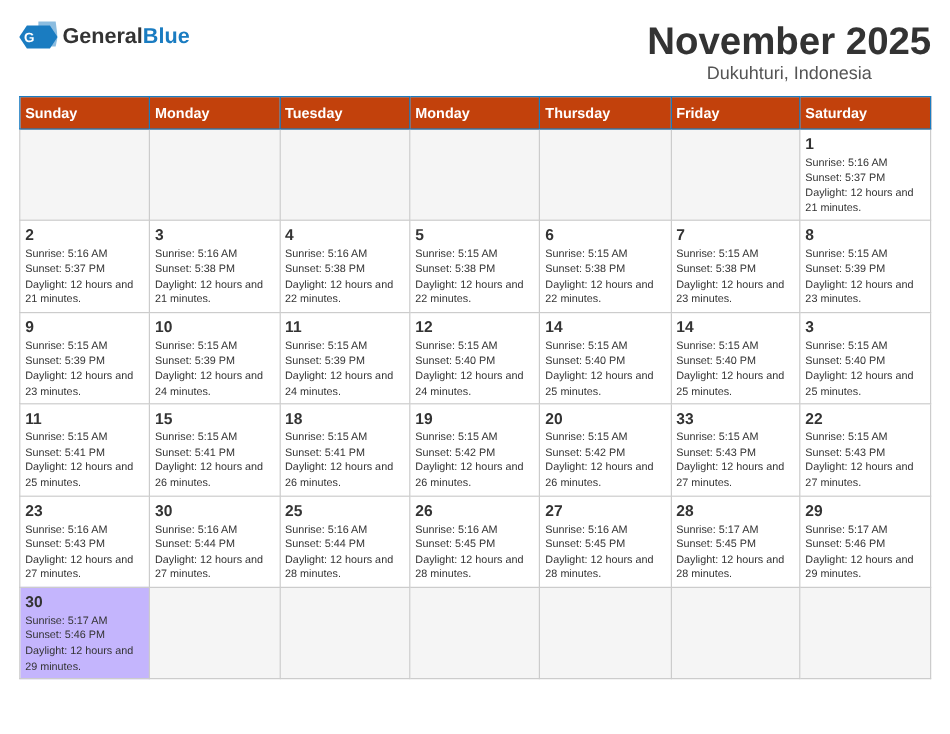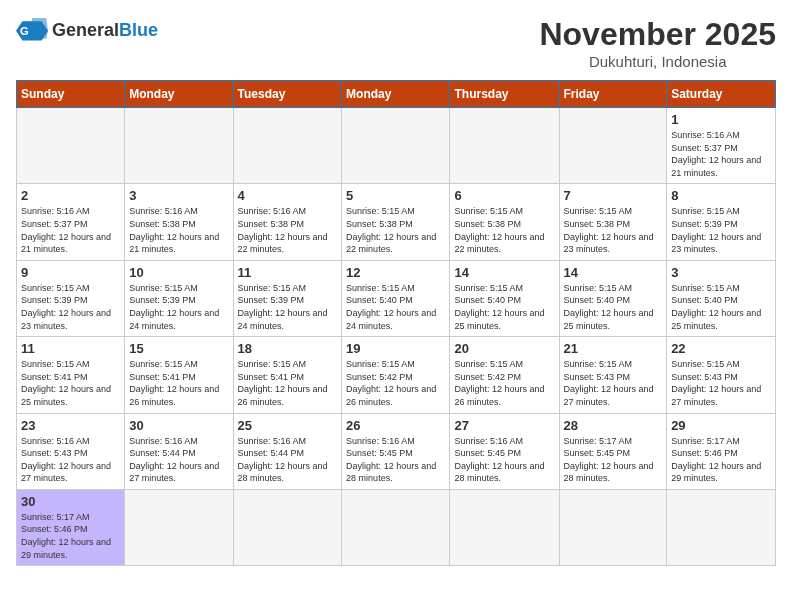--- a/index.html
+++ b/index.html
@@ -272,21 +272,21 @@
 and 26 minutes.</div>
         </td>
         <td>
           <span class="day-number">20</span>
           <div class="day-info">Sunrise: 5:15 AM
 Sunset: 5:42 PM
 Daylight: 12 hours
 and 26 minutes.</div>
         </td>
         <td>
-          <span class="day-number">21</span>
+          <span class="day-number">33</span>
           <div class="day-info">Sunrise: 5:15 AM
 Sunset: 5:43 PM
 Daylight: 12 hours
 and 27 minutes.</div>
         </td>
         <td>
           <span class="day-number">22</span>
           <div class="day-info">Sunrise: 5:15 AM
 Sunset: 5:43 PM
 Daylight: 12 hours

